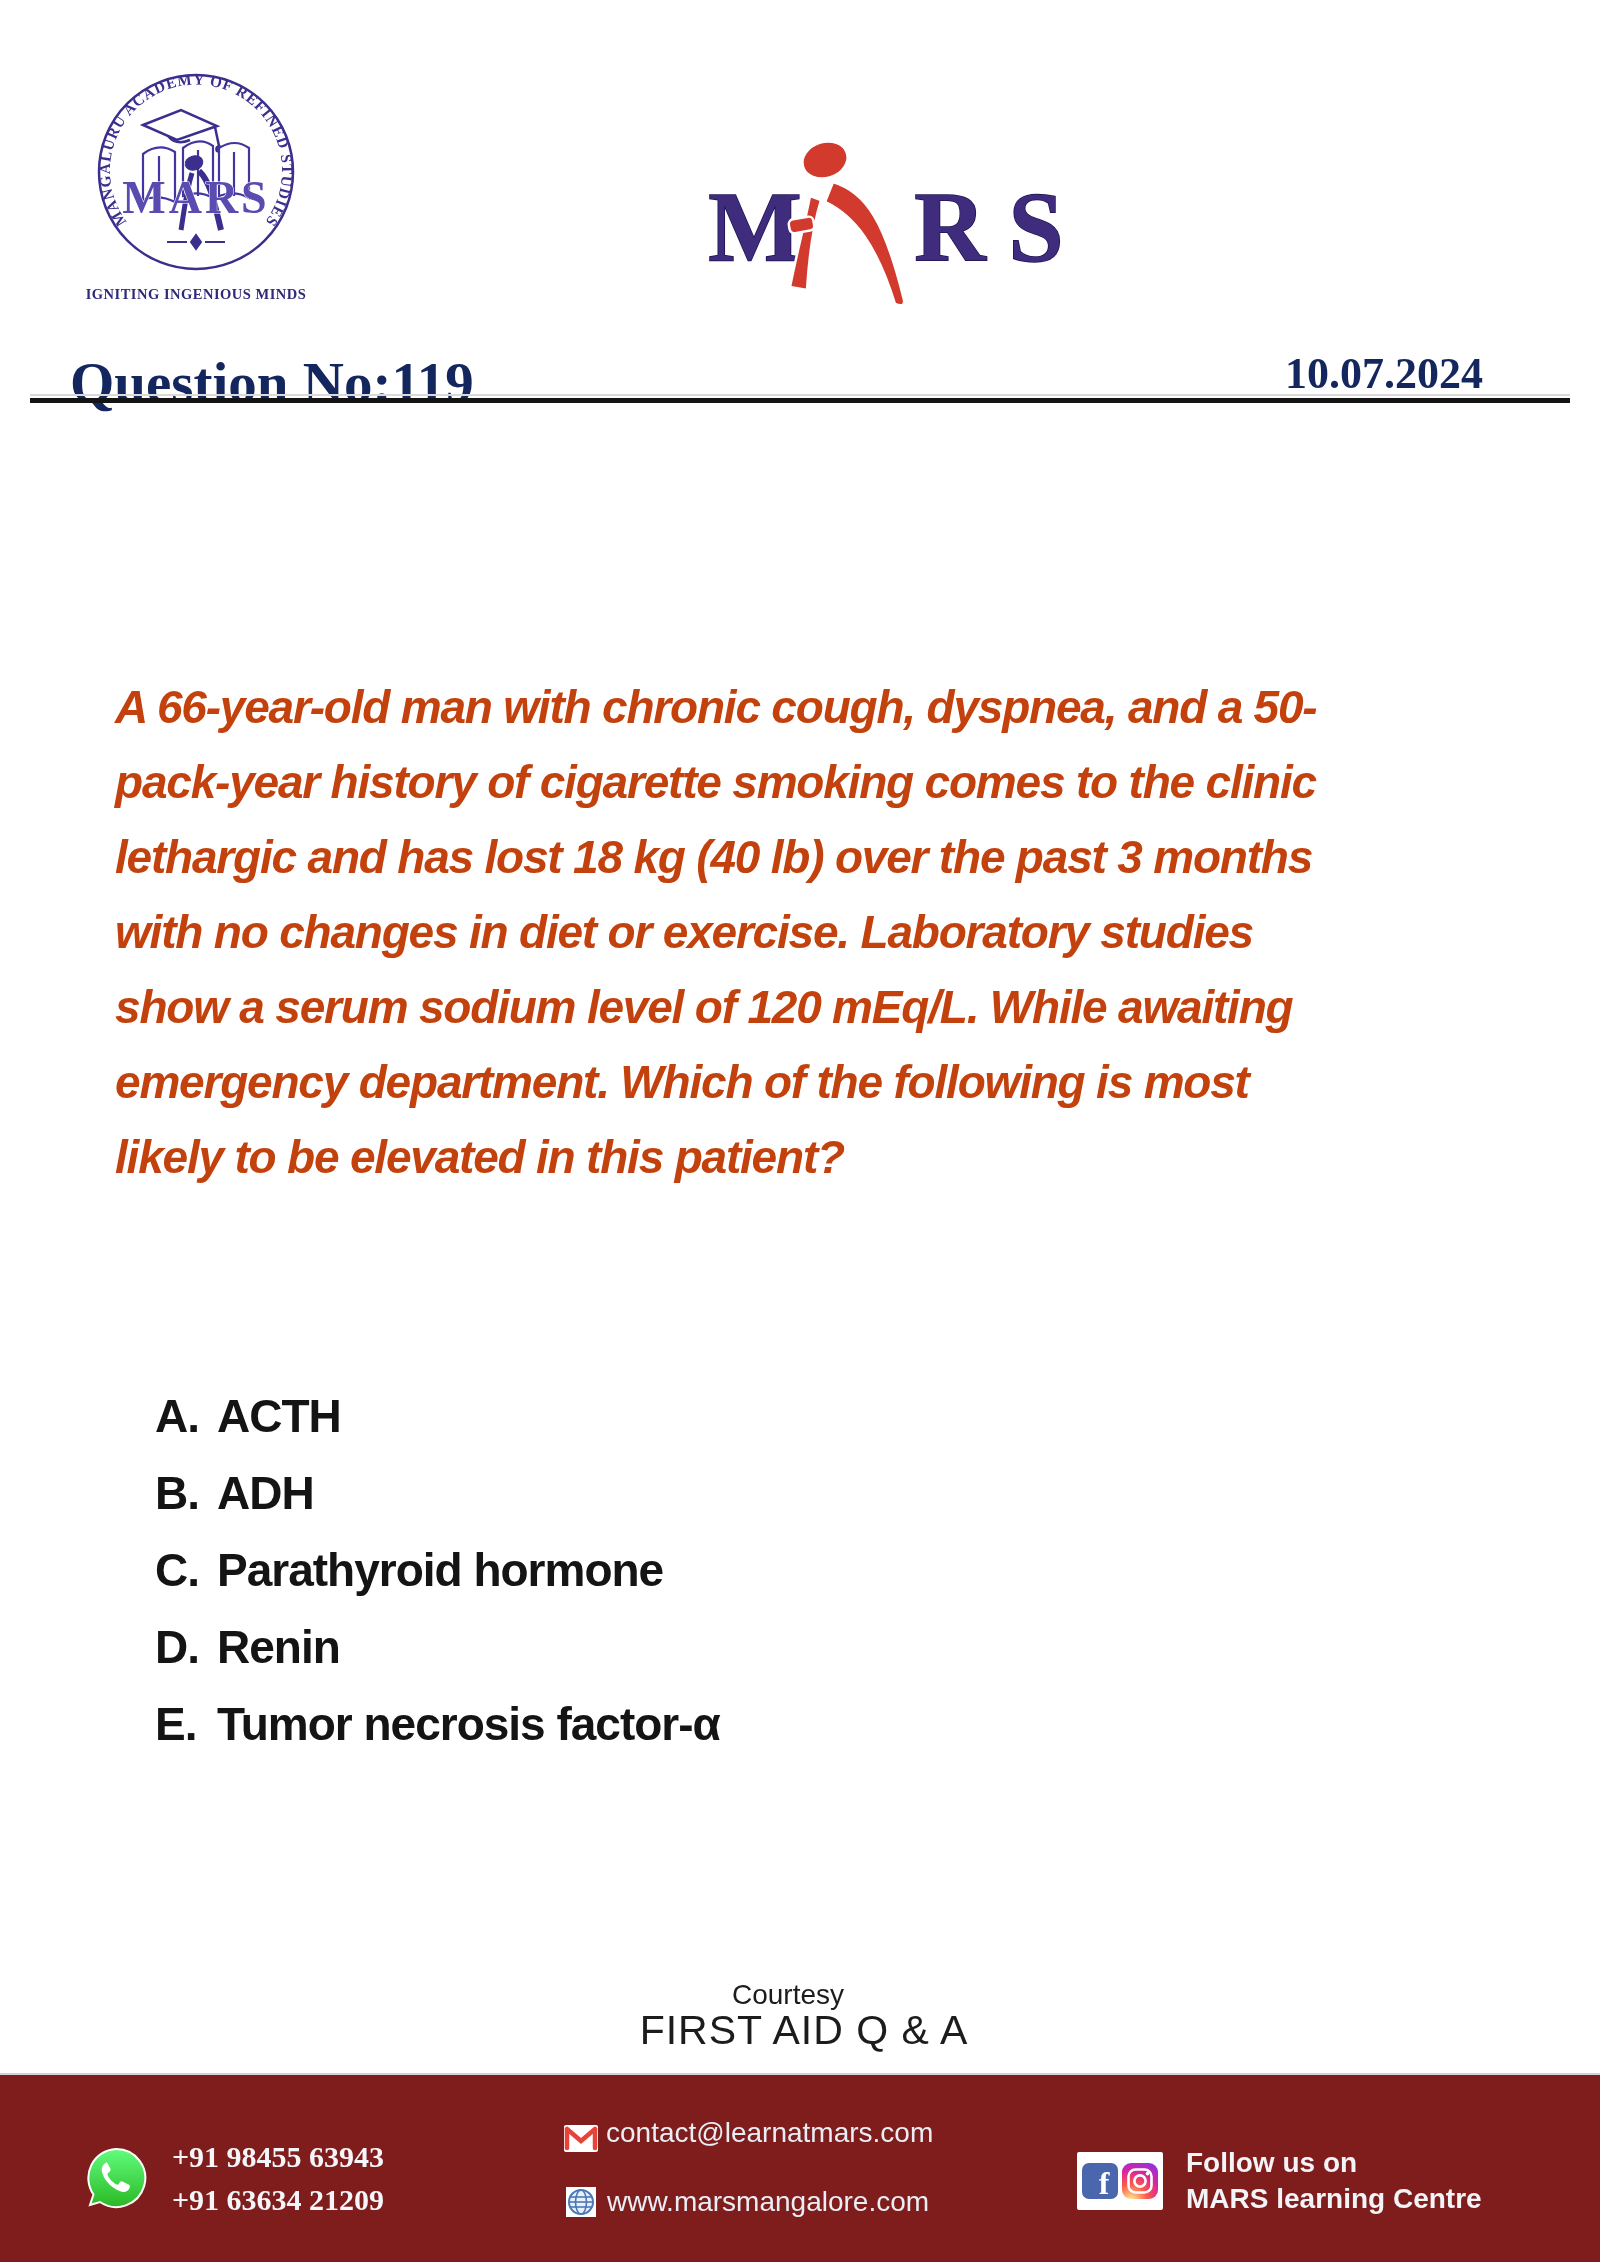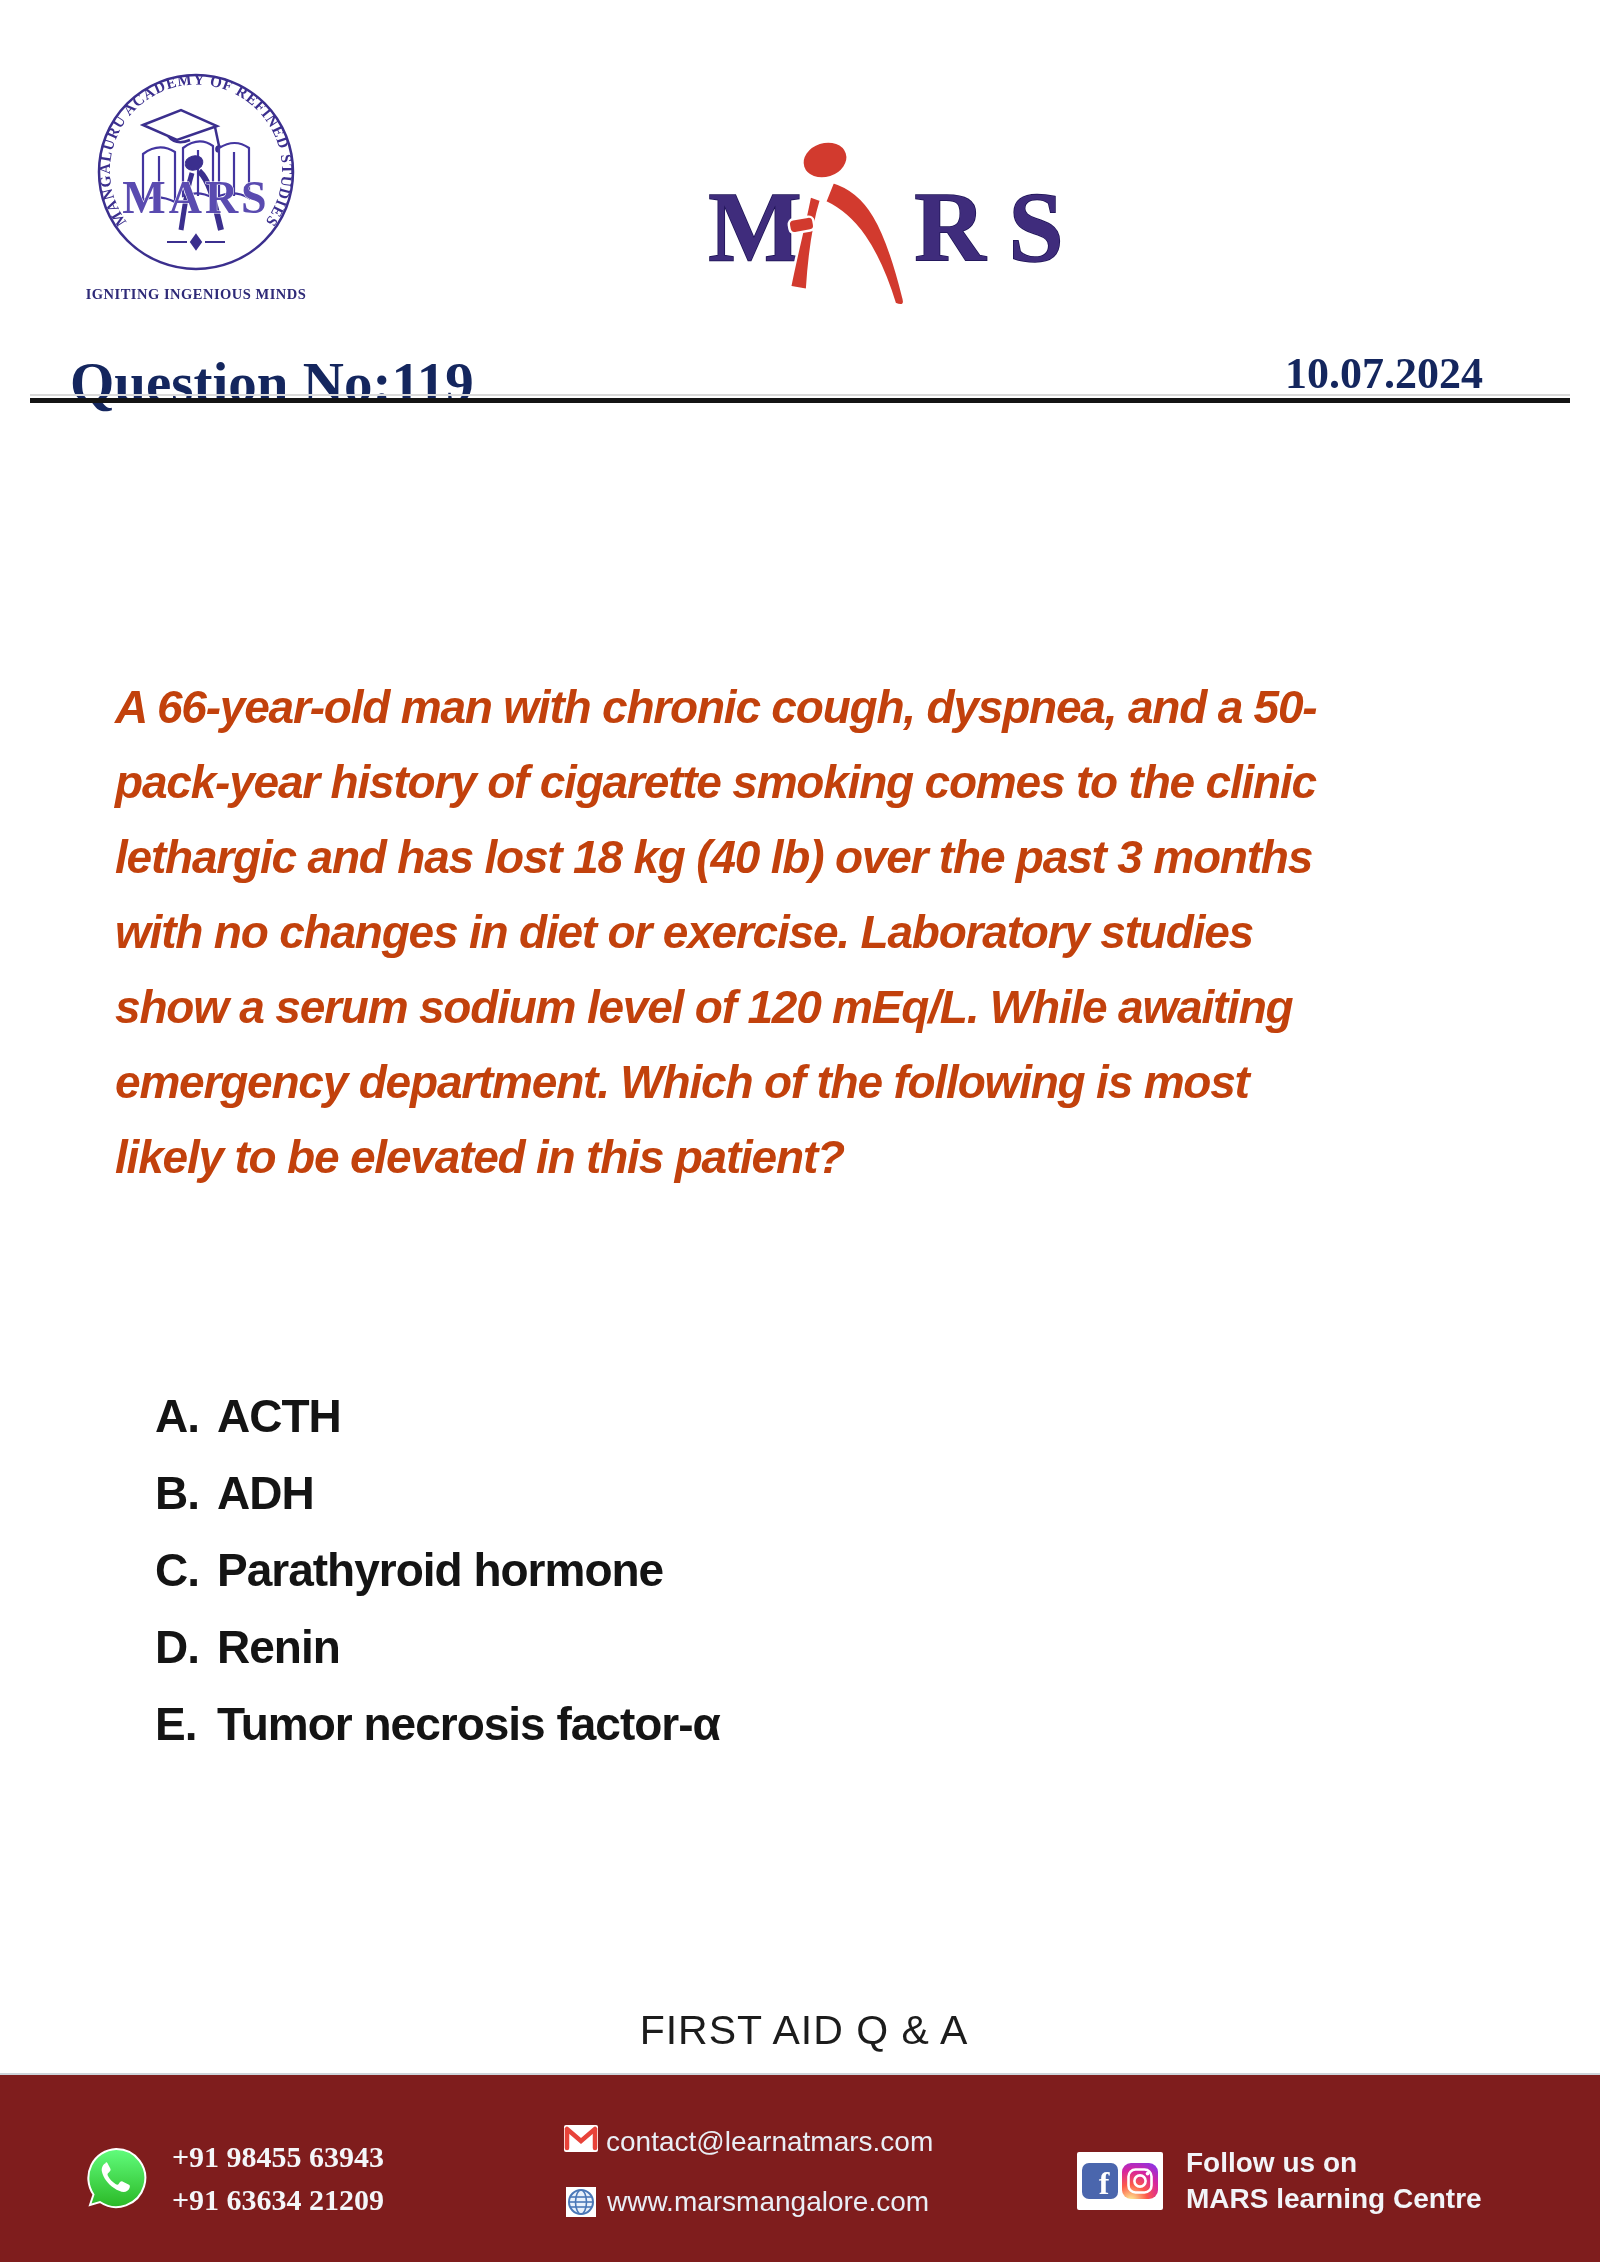--- a/index.html
+++ b/index.html
@@ -35,21 +35,21 @@
   .courtesy1{top:1978px;font-size:28px;line-height:34px;}
   .courtesy2{top:2012px;font-size:41px;line-height:36px;letter-spacing:1px;padding-left:16px;}
 
   
   .footer{position:absolute;left:0;right:0;top:2073px;height:189px;background:#7f1d1d;
         border-top:2px solid #cdd3d9;box-sizing:border-box;color:#f4f6f9;}
   .wa{position:absolute;left:85px;top:72px;width:62px;height:62px;}
   .phones{position:absolute;left:172px;top:60px;font-family:"Liberation Serif",serif;
         font-weight:bold;font-size:30px;line-height:43px;white-space:nowrap;}
   .mailicon{position:absolute;left:564px;top:50px;width:34px;height:27px;}
-  .mailtxt{position:absolute;left:606px;top:51px;font-size:28px;line-height:32px;color:#e9eef5;text-align:center;}
+  .mailtxt{position:absolute;left:606px;top:42px;font-size:28px;line-height:32px;color:#e9eef5;text-align:center;}
   .webicon{position:absolute;left:566px;top:112px;width:30px;height:30px;}
   .webtxt{position:absolute;left:607px;top:111px;font-size:28px;line-height:32px;color:#e9eef5;}
   .socialbox{position:absolute;left:1077px;top:77px;width:86px;height:58px;background:#fff;
         border-radius:2px;display:flex;align-items:center;justify-content:center;gap:4px;}
   .follow{position:absolute;left:1186px;top:70px;font-weight:bold;font-size:28px;
         line-height:36px;white-space:nowrap;color:#f2f4f8;}
 </style>
 </head>
 <body>
 
@@ -144,20 +144,21 @@
     <div class="opt">
       <span class="lbl">D.</span>
       <span>Renin</span>
     </div>
     <div class="opt">
       <span class="lbl">E.</span>
       <span>Tumor necrosis factor-α</span>
     </div>
   </div>
 
+  <div class="courtesy courtesy1">Courtesy</div>
   <div class="courtesy courtesy2">FIRST AID Q &amp; A</div>
 
   <div class="footer">
 
     <svg class="wa" viewBox="0 0 62 62">
       <defs>
         <linearGradient id="waG" x1="0" y1="0" x2="0" y2="1">
           <stop offset="0" stop-color="#61fd7d"></stop>
             <stop offset="1" stop-color="#2bb826"></stop>
         </linearGradient>

